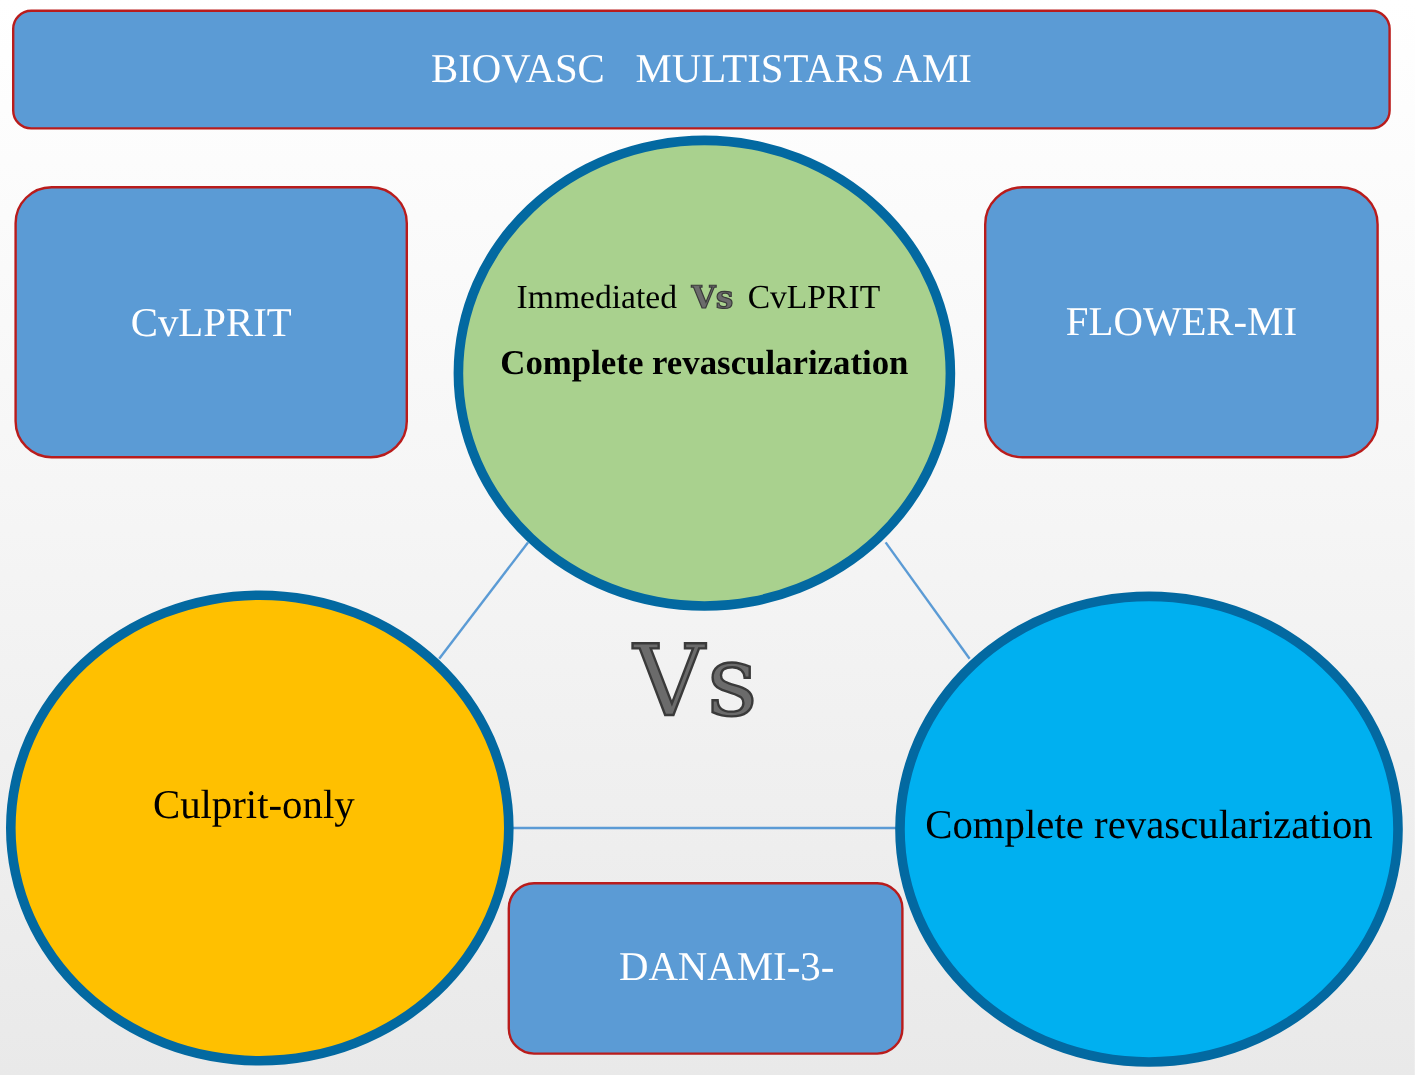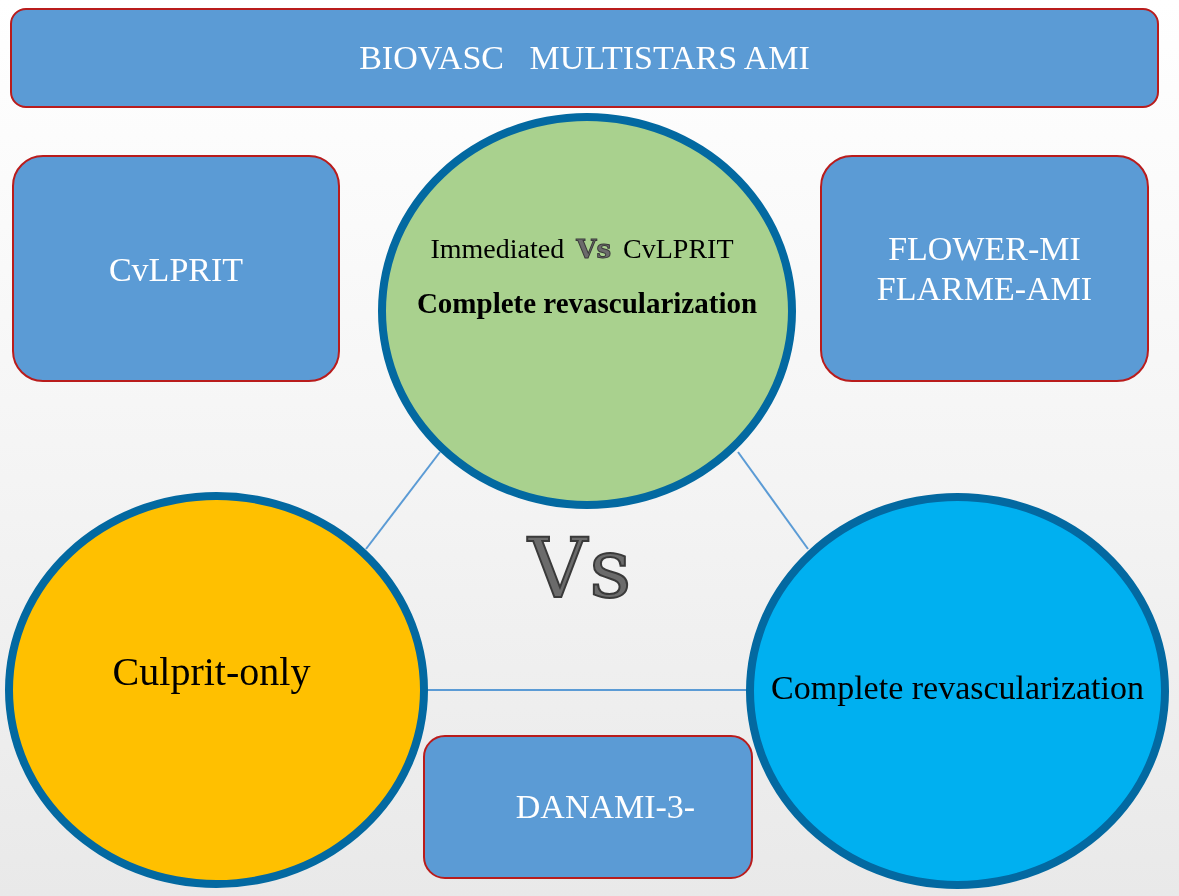--- a/index.html
+++ b/index.html
@@ -43,33 +43,32 @@
 <div class="box" style="left:10px; top:8px; width:1149px; height:100px; border-radius:16px;">
   <span style="font-size:34px; white-space:pre;">BIOVASC   MULTISTARS AMI</span>
 </div>
 
 <div class="box" style="left:12px; top:155px; width:328px; height:227px; border-radius:31px; font-size:34px; line-height:40px; padding-top:2px;">
   <span>CvLPRIT</span>
 </div>
 
 <div class="box" style="left:820px; top:155px; width:329px; height:227px; border-radius:32px; font-size:34px; line-height:40px;">
   <span>FLOWER-MI</span>
-  <span>FLARME-AMI</span>
 </div>
 
 <div class="circle" style="left:378px; top:113px; width:418px; height:396px; background:#a9d18e; padding-bottom:70px;">
   <div style="display:flex; align-items:baseline; font-size:28px; margin-bottom:22px; margin-left:-10px;">
     <span>Immediated</span>
     <span class="vs-small">Vs</span>
     <span>CvLPRIT</span>
   </div>
   <span style="font-weight:bold; font-size:29px;">Complete revascularization</span>
 </div>
 
-<div class="circle" style="left:5px; top:492px; width:423px; height:396px; background:#ffc000; font-size:40px; line-height:38px; padding-bottom:36px; padding-right:10px;">
+<div class="circle" style="left:5px; top:492px; width:423px; height:396px; background:#ffc000; font-size:34px; line-height:38px; padding-bottom:36px; padding-right:10px;">
   <span>Culprit-only</span>
 </div>
 
 <div class="circle" style="left:746px; top:493px; width:423px; height:396px; background:#00b0f0; font-size:34px; line-height:38px; padding-bottom:6px; white-space:nowrap;">
   <span>Complete revascularization</span>
 </div>
 
 <div class="vs-big">Vs</div>
 
 <div class="box" style="left:423px; top:735px; width:330px; height:144px; border-radius:22px; font-size:34px; line-height:42px;padding-left:35px;">

